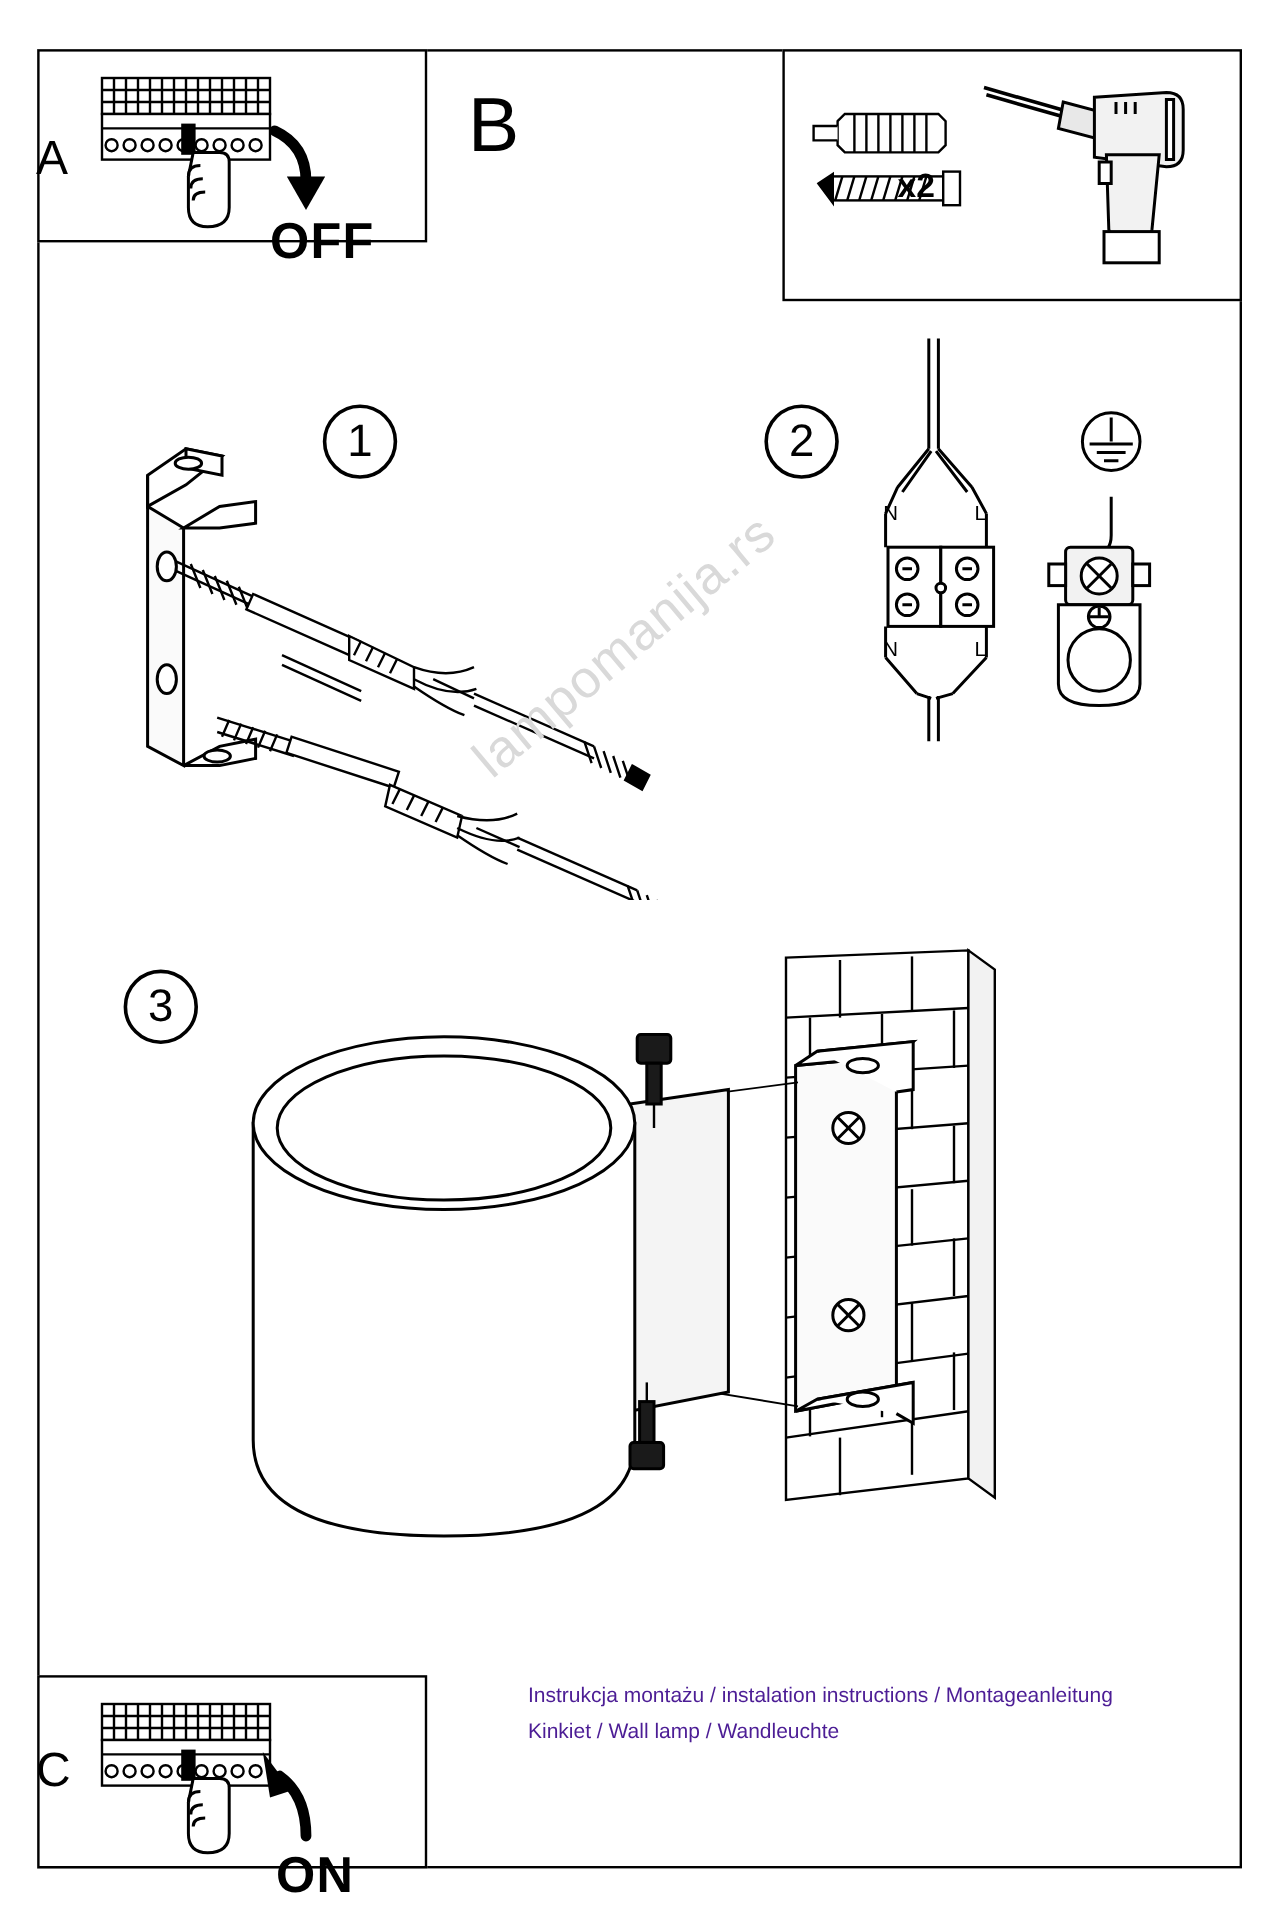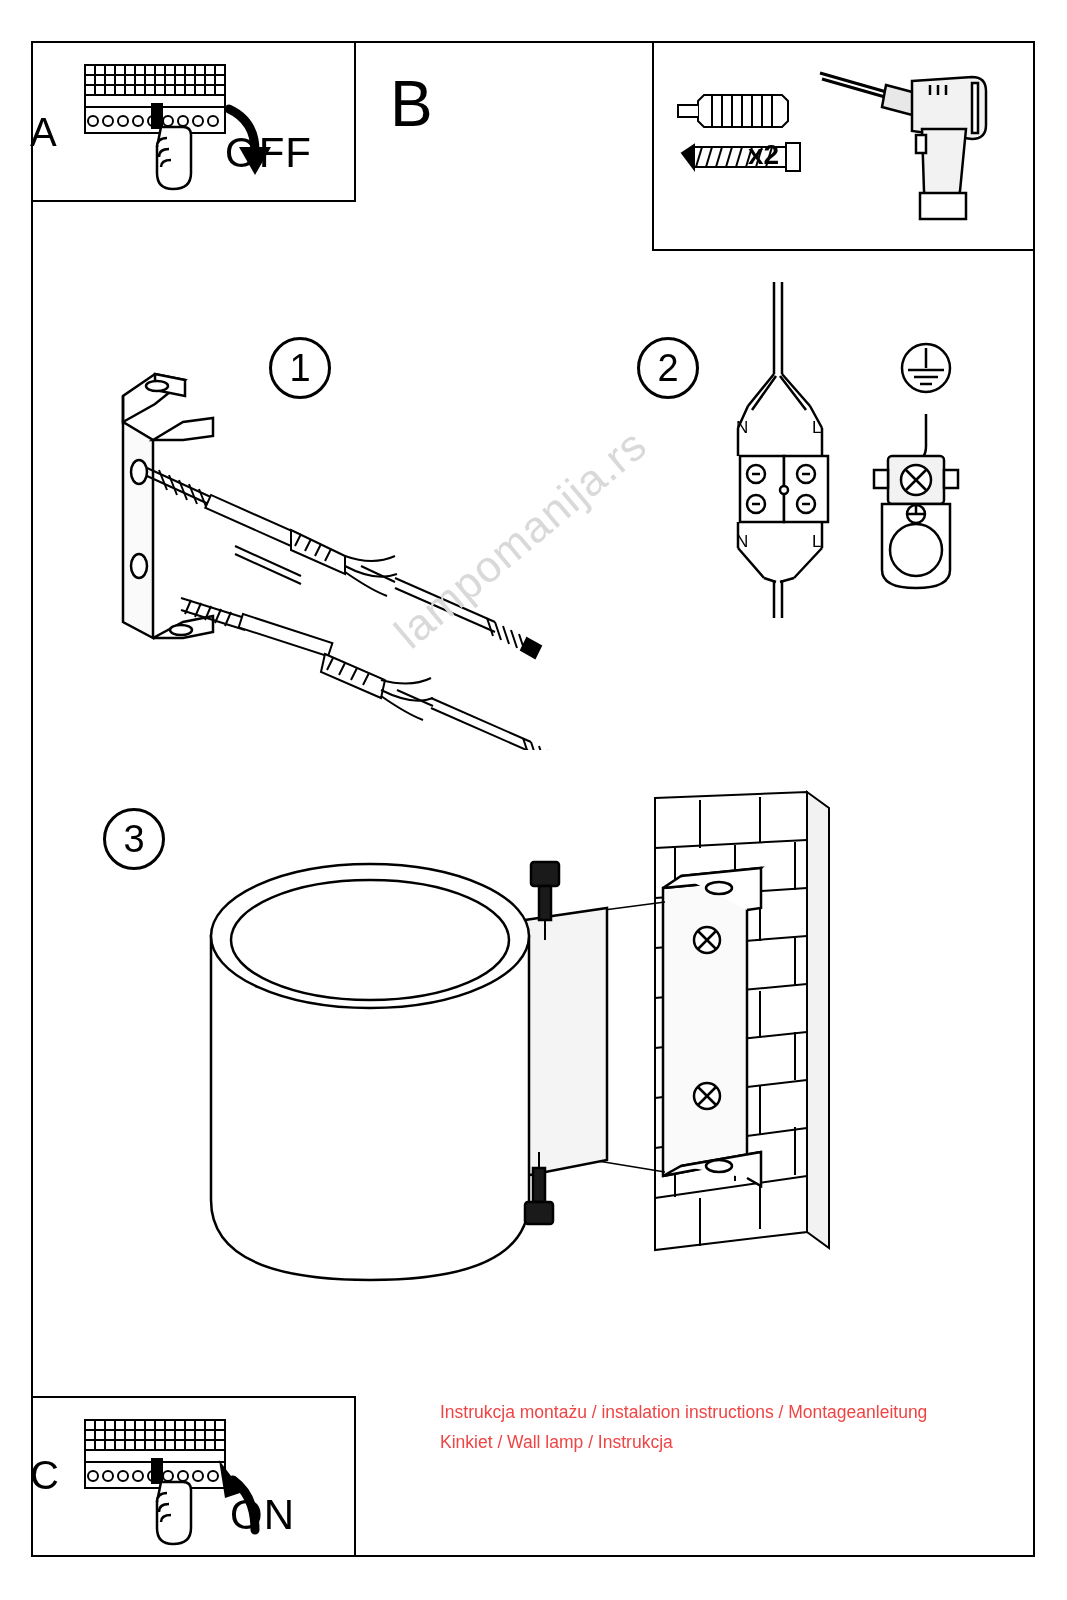--- a/index.html
+++ b/index.html
@@ -46,22 +46,23 @@
     font-weight: 400;
     line-height: 1;
     font-family: "Liberation Sans", sans-serif;
   }
   #letter-a { left: 30px; top: 112px; }
   #letter-c { left: 30px; top: 1455px; }
   #letter-b { left: 390px; top: 72px; font-size: 64px; font-weight: 400; }
   .off-label {
     position: absolute;
     font-size: 42px;
-    font-weight: 400;
+    font-weight: 700;
     letter-spacing: 1px;
+    margin-top: 48px;
   }
   #off-text { left: 225px; top: 129px; }
   #on-text { left: 230px; top: 1491px; }
 
   
   #panel-b {
     left: 652px;
     top: 41px;
     width: 383px;
     height: 210px;
@@ -100,21 +101,21 @@
   #step-2 { left: 637px; top: 337px; }
   #step-3 { left: 103px; top: 808px; }
 
   .caption {
     position: absolute;
     left: 440px;
     top: 1398px;
     width: 540px;
     font-size: 17.5px;
     line-height: 1.7;
-    color: #ef4444;
+    color: #4c1d95;
   }
 
   .watermark {
     position: absolute;
     left: 385px;
     top: 620px;
     font-size: 44px;
     color: #d9d9d9;
     transform: rotate(-40deg);
     transform-origin: left top;
@@ -533,16 +534,16 @@
         <path d="M222 132 Q222 98 200 82" stroke="#000" stroke-width="9" fill="none" stroke-linecap="round"></path>
         <path d="M186 62 L210 94 L192 100 Z" fill="#000"></path>
       </g>
     </svg>
   </div>
   <div class="panel-letter" id="letter-c">C</div>
   <div class="off-label" id="on-text">ON</div>
 
   <div class="caption">
     <div>Instrukcja montażu / instalation instructions / Montageanleitung</div>
-    <div>Kinkiet / Wall lamp / Instrukcja</div>
+    <div>Kinkiet / Wall lamp / Wandleuchte</div>
   </div>
 
 </div>
 
 </body></html>

